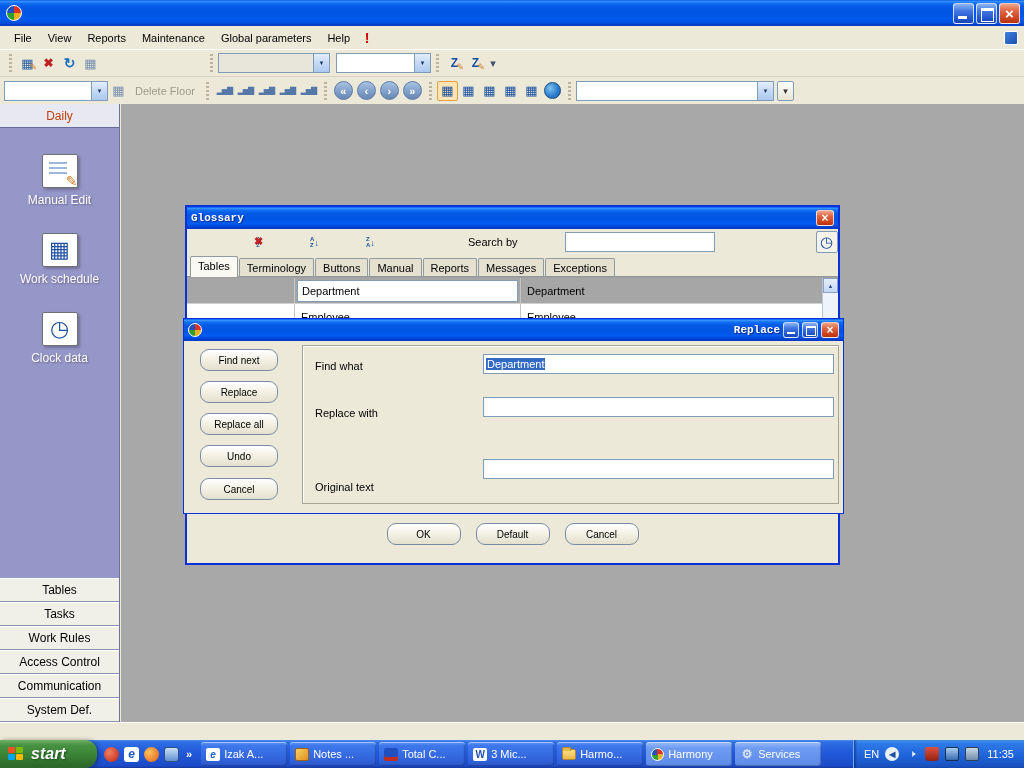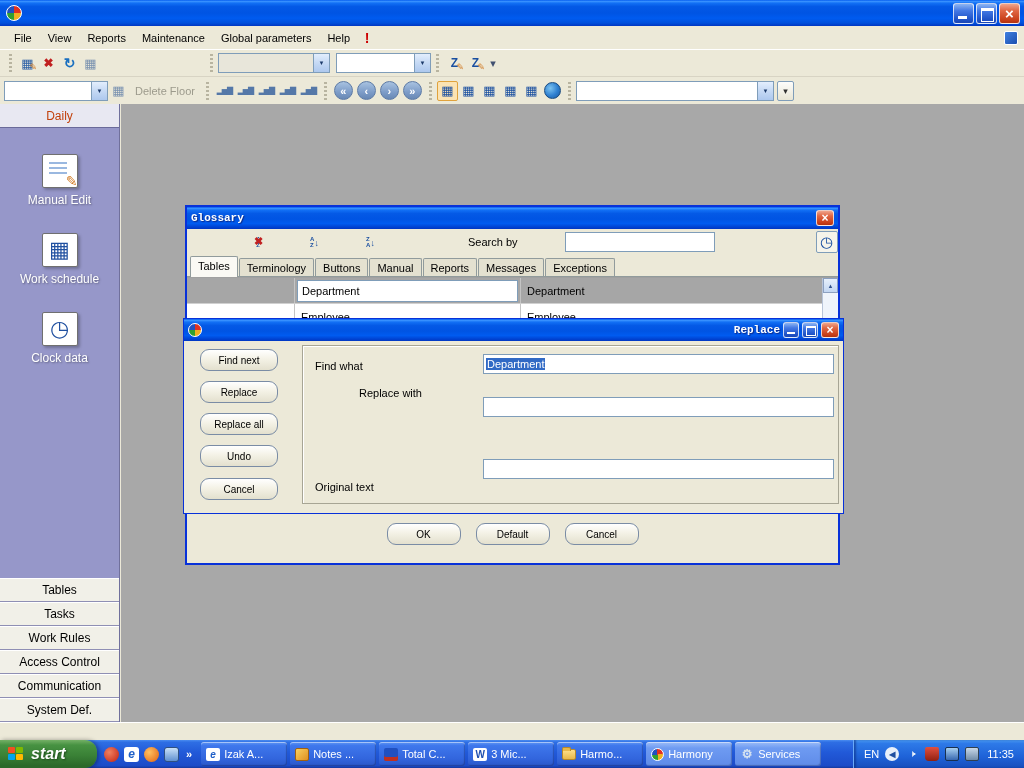--- a/index.html
+++ b/index.html
@@ -416,21 +416,21 @@
       <div class="btn">Cancel</div>
     </div>
 
     <div class="r-frame"></div>
 
     <span class="r-label" style="top:41px;">Find what</span>
     <div class="find-box" style="top:35px;">
       <span class="sel-text">Department</span>
     </div>
 
-    <span class="r-label" style="top:68px;margin-left:44px;">Replace with</span>
+    <span class="r-label" style="top:88px;">Replace with</span>
     <input class="tinput r-input" style="top: 78px;" value="">
 
     <span class="r-label" style="top:162px;">Original text</span>
     <input class="tinput r-input" style="top: 140px;" value="">
   </div>
 
   <div class="status-strip"></div>
 
   <div class="taskbar">
     <div class="start">

